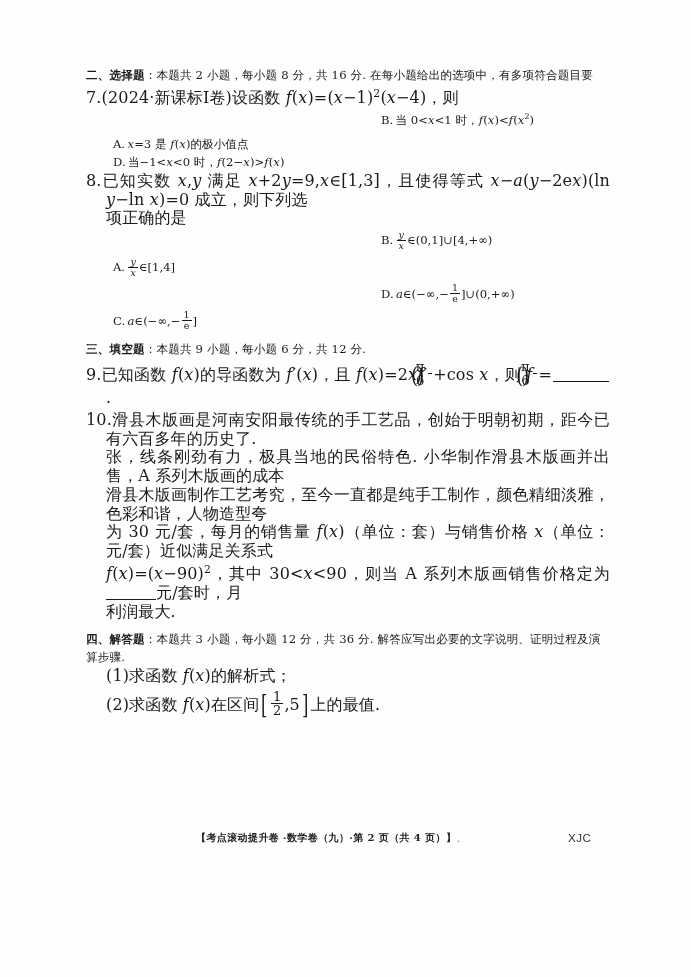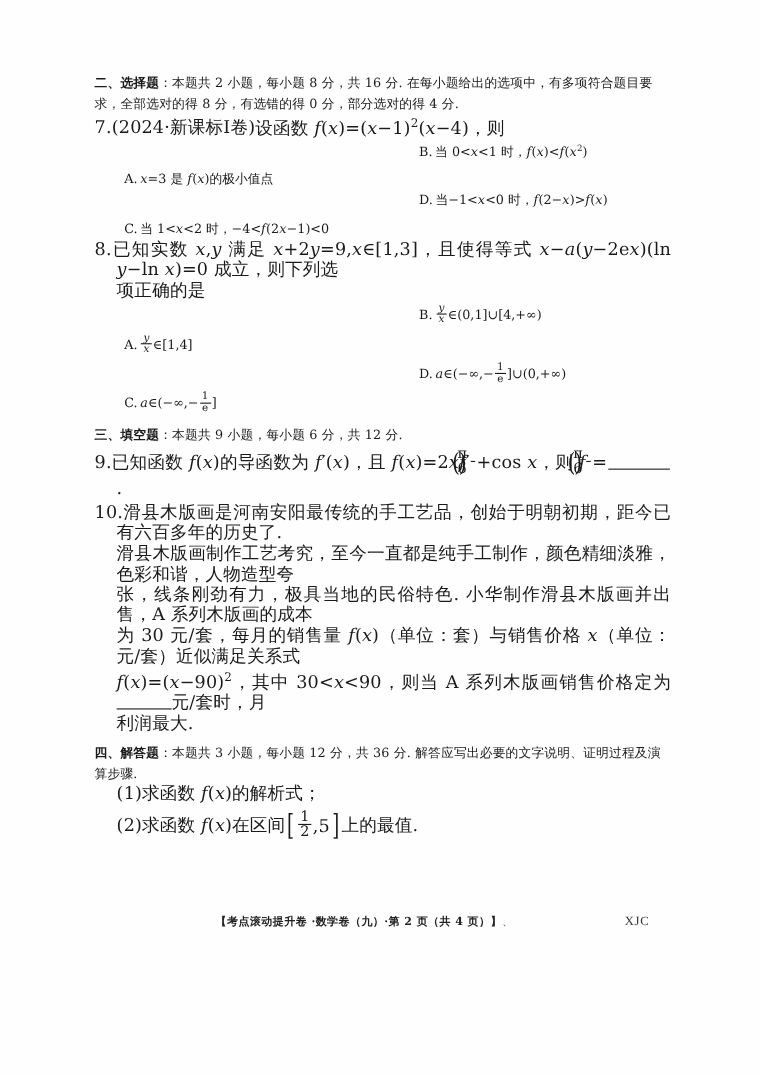--- a/index.html
+++ b/index.html
@@ -164,53 +164,47 @@
     color: #555;
     letter-spacing: 1px;
   }
   .footer-right {
     position: absolute;
     left: 568px;
     top: 1px;
     font-size: 11.5px;
     letter-spacing: 0.6px;
     color: #333;
-    font-family: Liberation Serif, serif;
+    font-family: Liberation Sans, sans-serif;
   }
 </style>
 </head>
 <body>
 
 <div class="page">
 
   <div class="content">
 
     <div class="sec-head hang">
       <span class="bold">二、选择题</span><span>：本题共 2 小题，每小题 8 分，共 16 分. 在每小题给出的选项中，有多项符合题目要</span>
-    </div>
-    <div class="sec-head hang">
-      <span>求，全部选对的得 8 分，有选错的得 0 分，部分选对的得 4 分.</span>
     </div>
 
     <div class="q hang2">
       <span>7.</span><span>(2024·新课标Ⅰ卷)</span><span>设函数 <span class="m">f</span>(<span class="m">x</span>)=(<span class="m">x</span>−1)<span class="supn">2</span>(<span class="m">x</span>−4)，则</span>
     </div>
     <div class="opts">
       <div class="opt-row">
         <div class="opt-a">
           <span>A.</span> <span class="m">x</span>=3 是 <span class="m">f</span>(<span class="m">x</span>)的极小值点
         </div>
         <div class="opt-b">
           <span>B.</span> 当 0&lt;<span class="m">x</span>&lt;1 时，<span class="m">f</span>(<span class="m">x</span>)&lt;<span class="m">f</span>(<span class="m">x</span><span class="supn">2</span>)
         </div>
       </div>
       <div class="opt-row">
-        <div class="opt-a">
-          <span>C.</span> 当 1&lt;<span class="m">x</span>&lt;2 时，−4&lt;<span class="m">f</span>(2<span class="m">x</span>−1)&lt;0
-        </div>
         <div class="opt-b">
           <span>D.</span> 当−1&lt;<span class="m">x</span>&lt;0 时，<span class="m">f</span>(2−<span class="m">x</span>)&gt;<span class="m">f</span>(<span class="m">x</span>)
         </div>
       </div>
     </div>
 
     <div class="q hang2">
       <span>8.</span><span>已知实数 <span class="m">x</span>,<span class="m">y</span> 满足 <span class="m">x</span>+2<span class="m">y</span>=9,<span class="m">x</span>∈[1,3]，且使得等式 <span class="m">x</span>−<span class="m">a</span>(<span class="m">y</span>−2e<span class="m">x</span>)(ln <span class="m">y</span>−ln <span class="m">x</span>)=0 成立，则下列选</span>
     </div>
     <div class="q q-body">
@@ -274,24 +268,24 @@
             <span class="par">)</span>
           </span>=<span class="blank"></span>.</span>
     </div>
 
     <div class="sp3"></div>
 
     <div class="q hang2">
       <span>10.</span><span>滑县木版画是河南安阳最传统的手工艺品，创始于明朝初期，距今已有六百多年的历史了.</span>
     </div>
     <div class="q q-body">
+      <span>张，线条刚劲有力，极具当地的民俗特色. 小华制作滑县木版画并出售，A 系列木版画的成本</span>
+    </div>
+    <div class="q q-body">
       <span>滑县木版画制作工艺考究，至今一直都是纯手工制作，颜色精细淡雅，色彩和谐，人物造型夸</span>
-    </div>
-    <div class="q q-body">
-      <span>张，线条刚劲有力，极具当地的民俗特色. 小华制作滑县木版画并出售，A 系列木版画的成本</span>
     </div>
     <div class="q q-body">
       <span>为 30 元/套，每月的销售量 <span class="m">f</span>(<span class="m">x</span>)（单位：套）与销售价格 <span class="m">x</span>（单位：元/套）近似满足关系式</span>
     </div>
     <div class="q q-body">
       <span><span class="m">f</span>(<span class="m">x</span>)=(<span class="m">x</span>−90)<span class="supn">2</span>，其中 30&lt;<span class="m">x</span>&lt;90，则当 A 系列木版画销售价格定为<span class="blank-sm"></span>元/套时，月</span>
     </div>
     <div class="q q-body">
       <span>利润最大.</span>
     </div>

